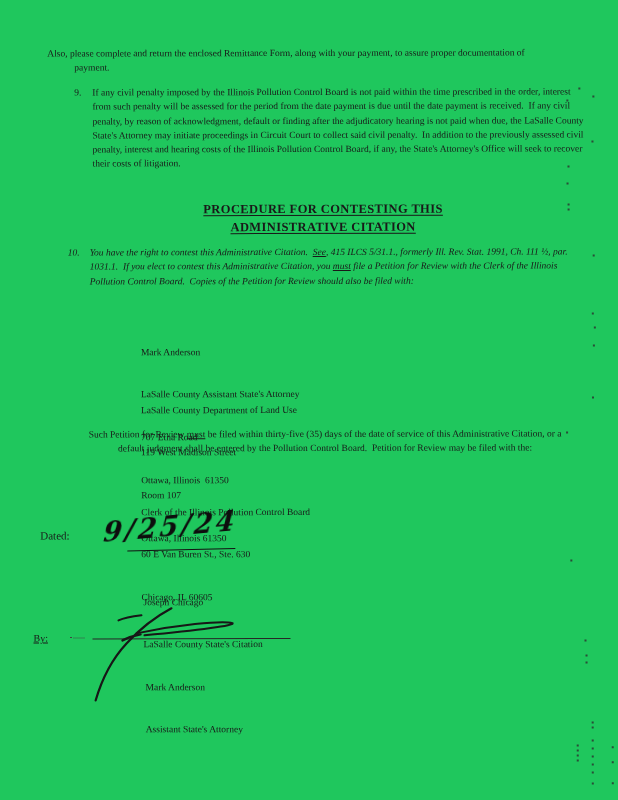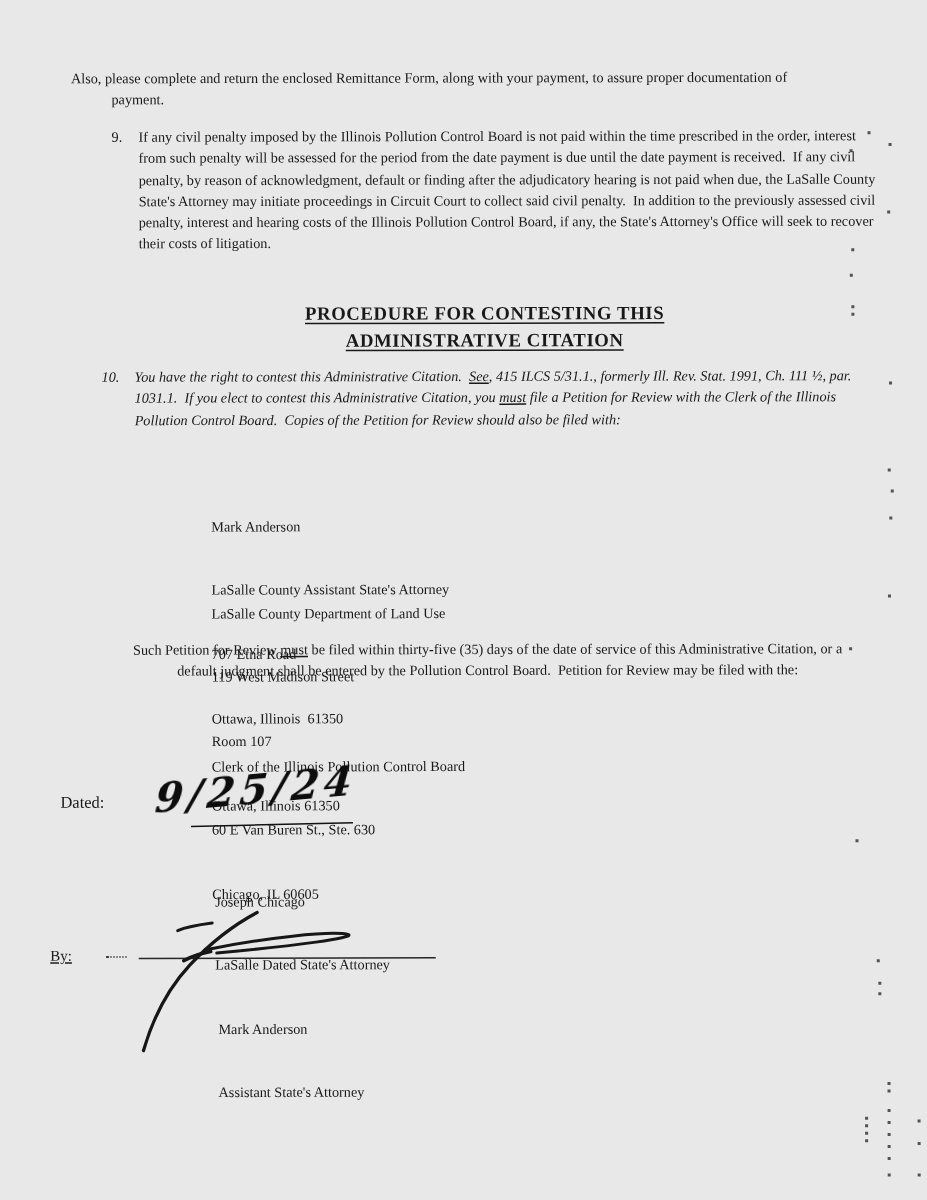--- a/index.html
+++ b/index.html
@@ -1,19 +1,19 @@
 <!DOCTYPE html>
 <html><head>
 <meta charset="utf-8">
 <style>
   html,body{margin:0;padding:0;background:#ffffff;}
   .page{
     position:relative;
     width:618px;height:800px;
-    background:#e5e5e5;
+    background:#22c55e;
     font-family:"Liberation Serif", serif;
     color:#1c1c1c;
     overflow:hidden;
     filter:blur(0.28px) contrast(1.03);
   }
   .content{position:absolute;inset:0;transform:rotate(-0.12deg);}
   .para{font-size:9.5px;line-height:14.3px;white-space:pre-wrap;}
   .intro{position:absolute;top:46px;left:48px;width:468px;padding-left:27px;text-indent:-27px;box-sizing:content-box;}
   .item{position:absolute;display:flex;}
   .item9{top:85px;left:75px;}
@@ -92,21 +92,21 @@
       <div>60 E Van Buren St., Ste. 630</div>
       <div>Chicago, IL 60605</div>
     </div>
 
     <div class="dated-label">Dated:</div>
     <div class="hand-date">9/25/24</div>
     <div class="date-underline"></div>
 
     <div class="signer signer1">
       <div>Joseph Chicago</div>
-      <div>LaSalle Dated State's Attorney</div>
+      <div>LaSalle County State's Citation</div>
     </div>
 
     <div class="by-label">By:</div>
     <div class="sig-line">
         <span class="dash"></span>
       </div>
 
     <svg class="sig-svg" width="260" height="115" viewBox="0 0 260 115">
       <g fill="none" stroke="#1a1a1a" stroke-linecap="round">
         <path d="M 43 104 C 50 80, 60 62, 74 47 C 88 32, 102 21, 119 12" stroke-width="2.2"></path>

